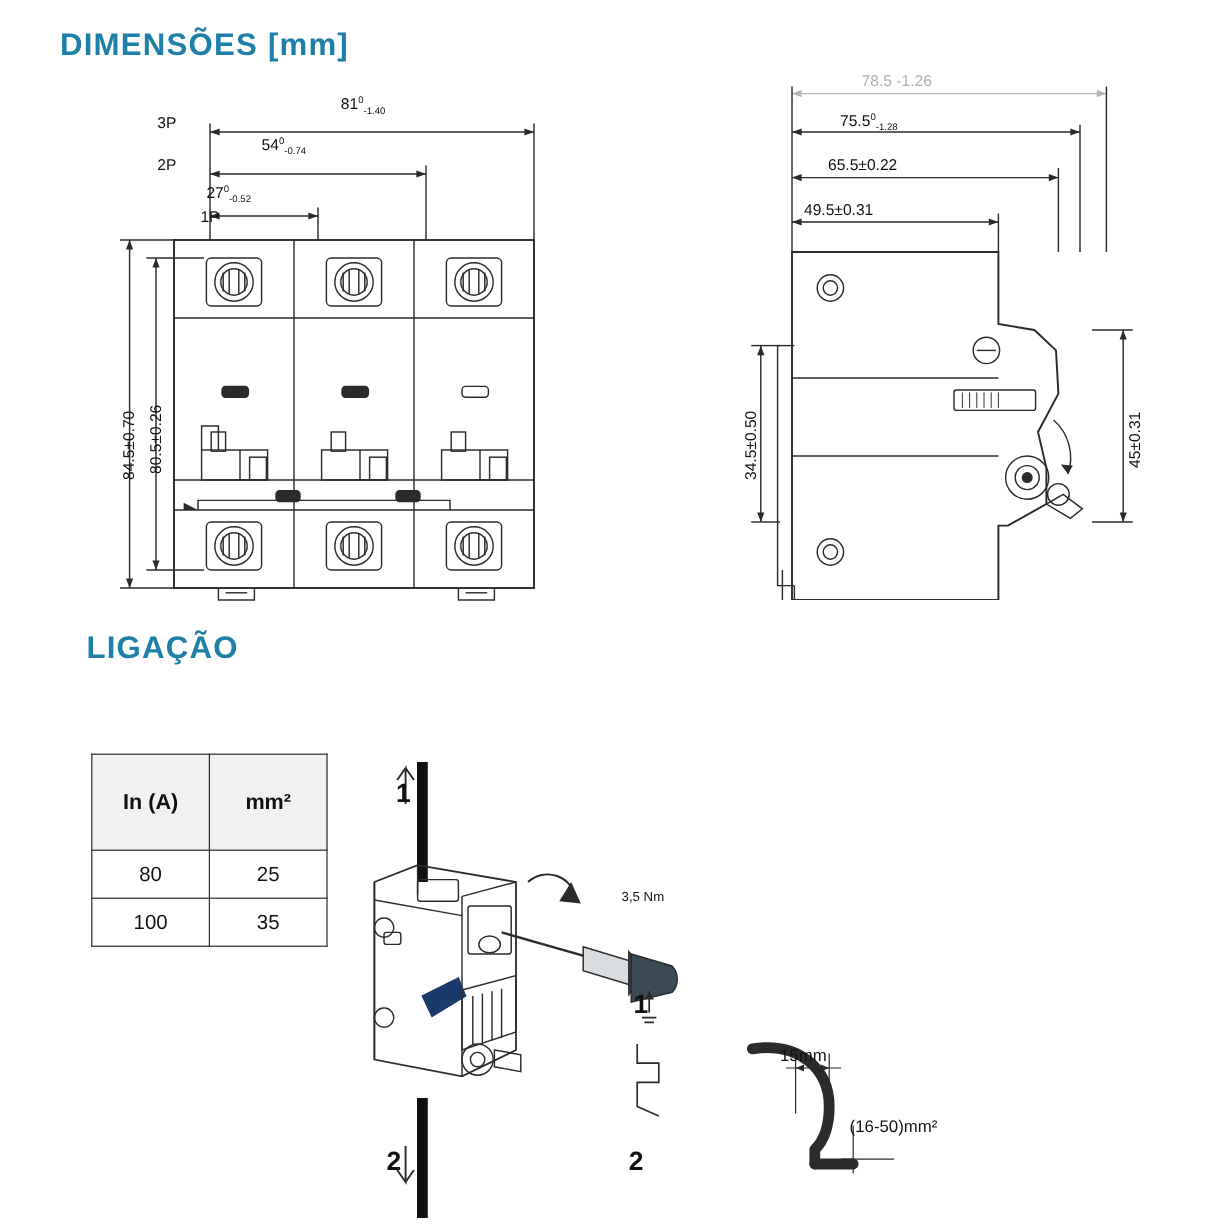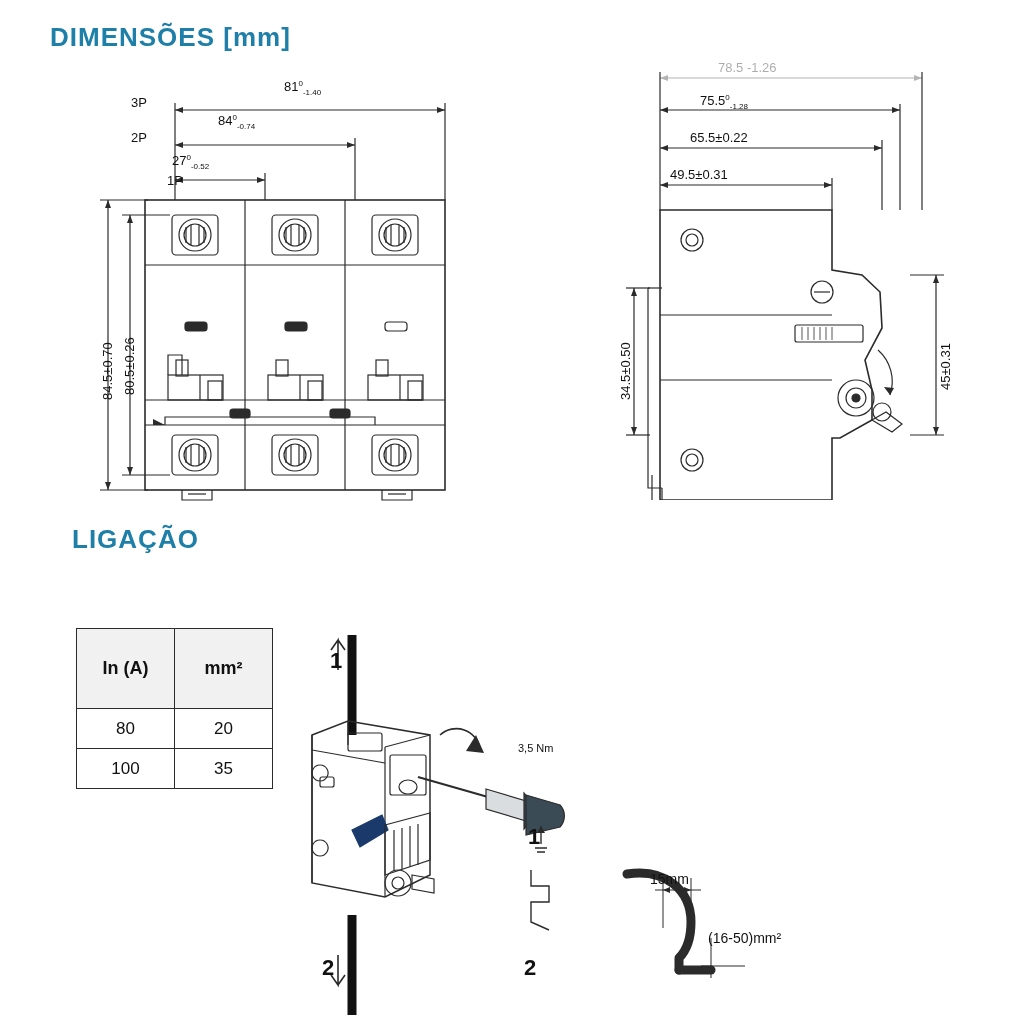--- a/index.html
+++ b/index.html
@@ -226,21 +226,21 @@
   </svg>
 
   <div class="pole-label" style="left:131px; top:95px;">3P</div>
   <div class="pole-label" style="left:131px; top:130px;">2P</div>
   <div class="pole-label" style="left:131px; top:173px;margin-left:36px;">1P</div>
 
   <div class="dim-label" style="left:268px; top:79px;margin-left:16px;">
     <span>81</span><span class="sup">0</span><span class="sub">-1.40</span>
   </div>
   <div class="dim-label" style="left:218px; top:113px;">
-    <span>84</span><span class="sup">0</span><span class="sub">-0.74</span>
+    <span>54</span><span class="sup">0</span><span class="sub">-0.74</span>
   </div>
   <div class="dim-label" style="left:172px; top:153px;">
     <span>27</span><span class="sup">0</span><span class="sub">-0.52</span>
   </div>
 
   <div class="dim-label vert" style="left:100px; top:400px;">84.5±0.70</div>
   <div class="dim-label vert" style="left:122px; top:395px;">80.5±0.26</div>
 
   <svg width="360" height="440" style="position:absolute; left:610px; top:60px;">
     <g fill="none" stroke="#2b2b2b" stroke-width="1.2">
@@ -327,21 +327,21 @@
   <table class="wire-table">
     <thead>
       <tr>
         <th>In (A)</th>
         <th>mm²</th>
       </tr>
     </thead>
     <tbody>
       <tr>
         <td>80</td>
-        <td>20</td>
+        <td>25</td>
       </tr>
       <tr>
         <td>100</td>
         <td>35</td>
       </tr>
     </tbody>
   </table>
 
   <svg width="330" height="400" style="position:absolute; left:290px; top:625px;">
     <g fill="none" stroke="#2b2b2b" stroke-width="1.2">

